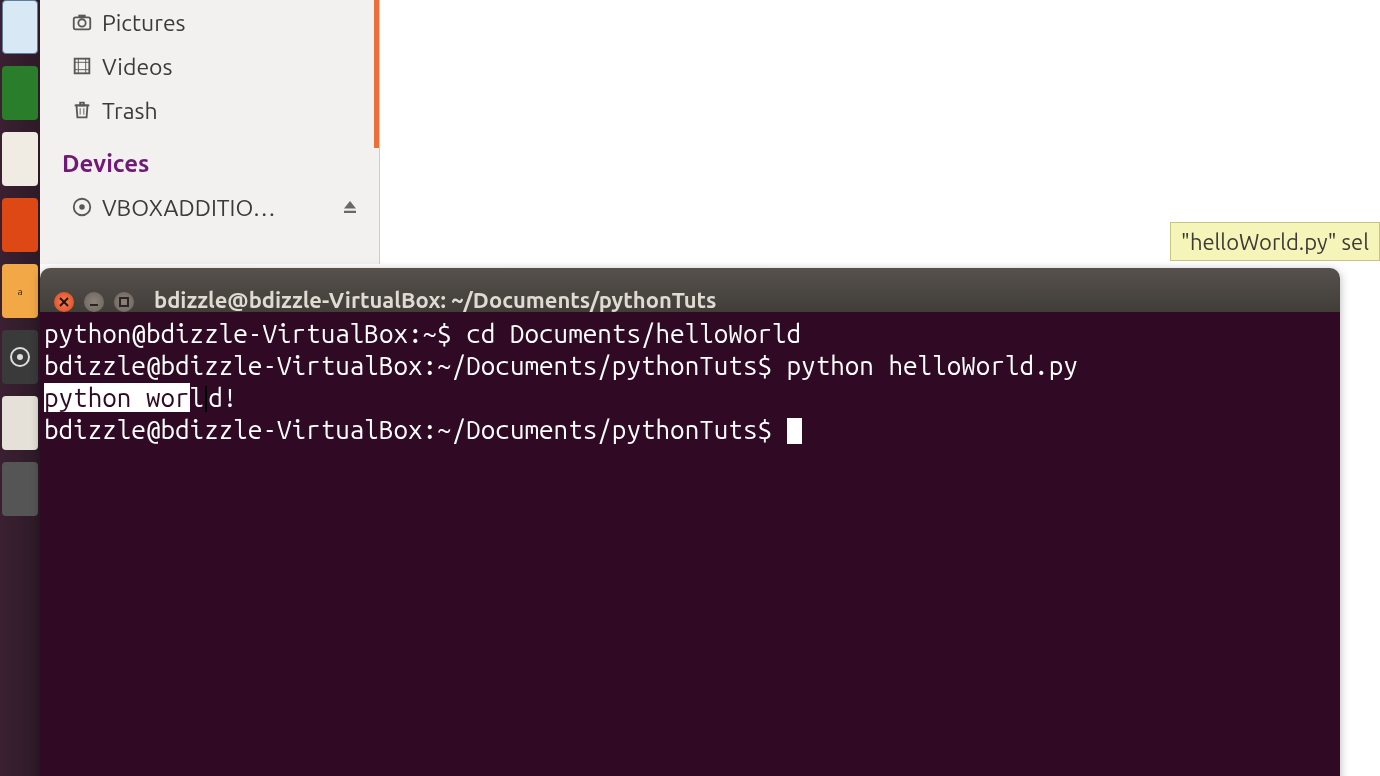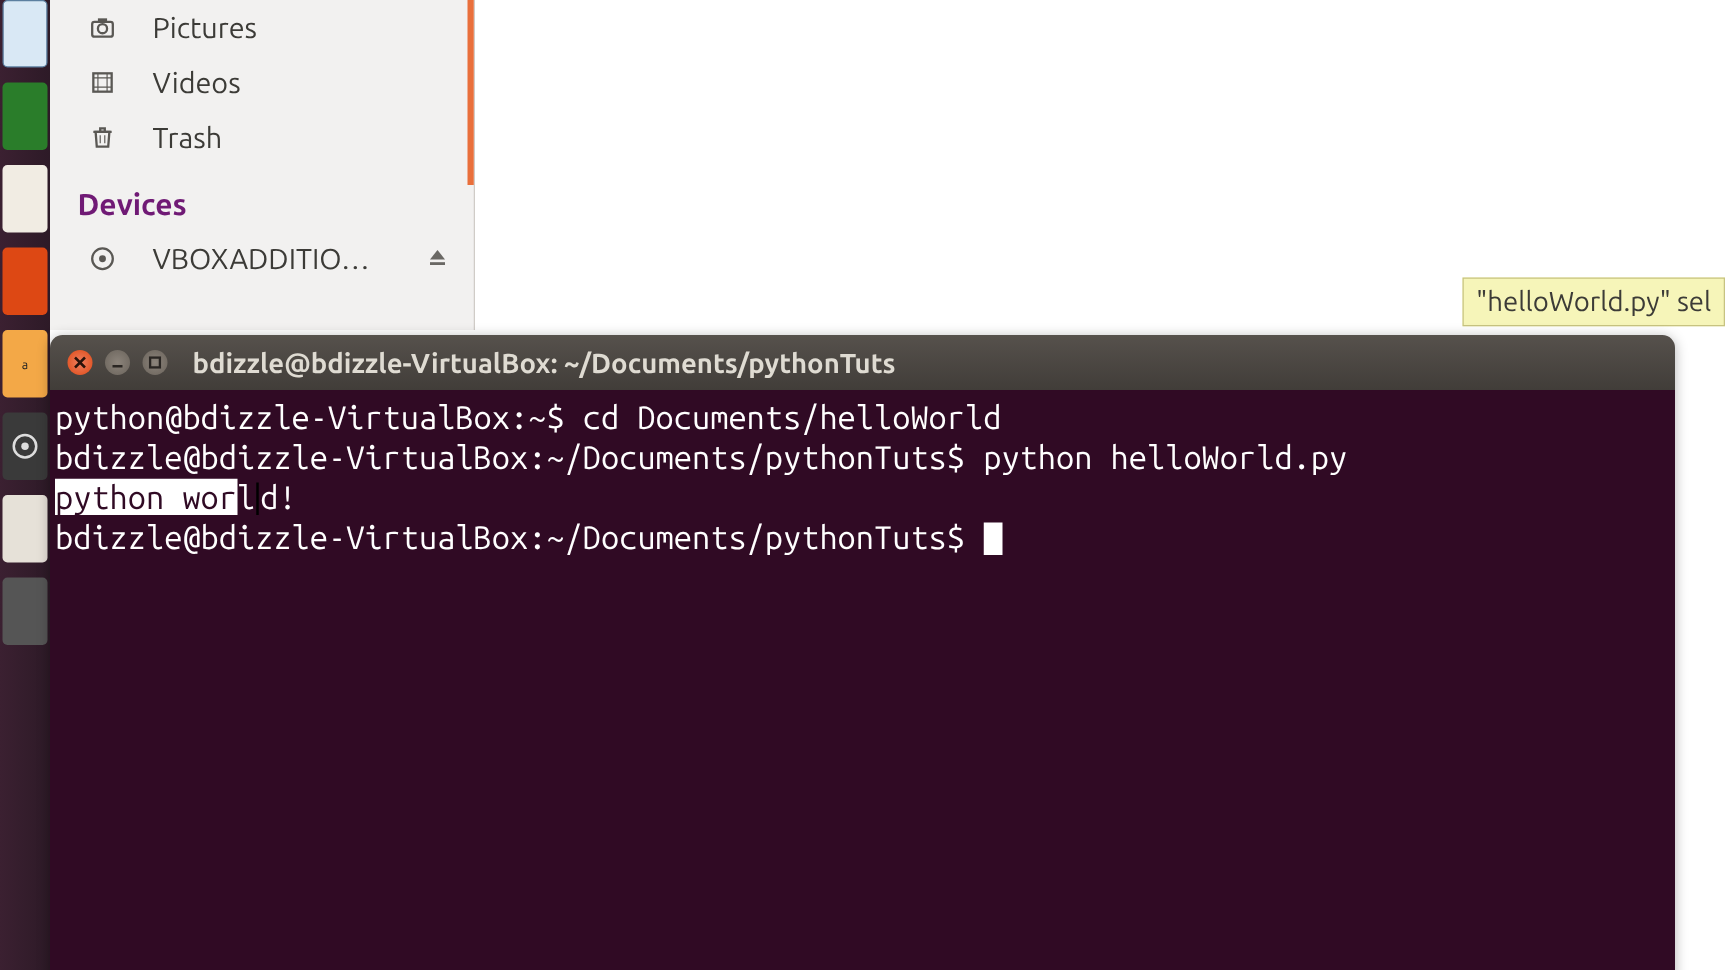--- a/index.html
+++ b/index.html
@@ -36,21 +36,21 @@
     position: absolute; left: 40px; top: 0; width: 340px; height: 264px;
     background: #f2f1f0;
     border-right: 1px solid #d0ccc7;
   }
   .nautilus .scroll-indicator {
     position: absolute; right: 0; top: 0; width: 5px; height: 148px;
     background: #e96f3b;
   }
   .sidebar-list { padding: 0 8px 0 30px; }
   .sidebar-item {
-    display: flex; align-items: center; gap: 28px;
+    display: flex; align-items: center; gap: 8px;
     height: 44px; color: #3c3b37; font-size: 23px;
     cursor: pointer;
   }
   .sidebar-item .icon {
     width: 24px; height: 24px; display: inline-flex;
     align-items: center; justify-content: center; color: #5a5854;
   }
   .sidebar-section {
     font-weight: bold; color: #701a75; font-size: 24px;
     padding: 18px 0 8px 0; margin-left: -8px;
@@ -75,21 +75,21 @@
 
   
   .terminal-window {
     position: absolute; left: 40px; top: 268px; width: 1300px;
     border-radius: 10px 10px 0 0; overflow: hidden;
     box-shadow: 0 2px 10px rgba(0,0,0,0.3);
   }
   .titlebar {
     height: 44px;
     background: linear-gradient(#56514c, #413d39);
-    display: flex; align-items: center; gap: 10px; padding: 0 14px;
+    display: flex; align-items: flex-end; gap: 10px; padding: 0 14px;
   }
   .win-btn {
     width: 20px; height: 20px; border-radius: 50%;
     display: inline-flex; align-items: center; justify-content: center;
     font-size: 12px; color: #2a2623; cursor: pointer;
   }
   .btn-close { background: radial-gradient(#f08060, #dd4814); }
   .btn-min   { background: radial-gradient(#8c847b, #6a635b); }
   .btn-max   { background: radial-gradient(#8c847b, #6a635b); }
   .title-text {

